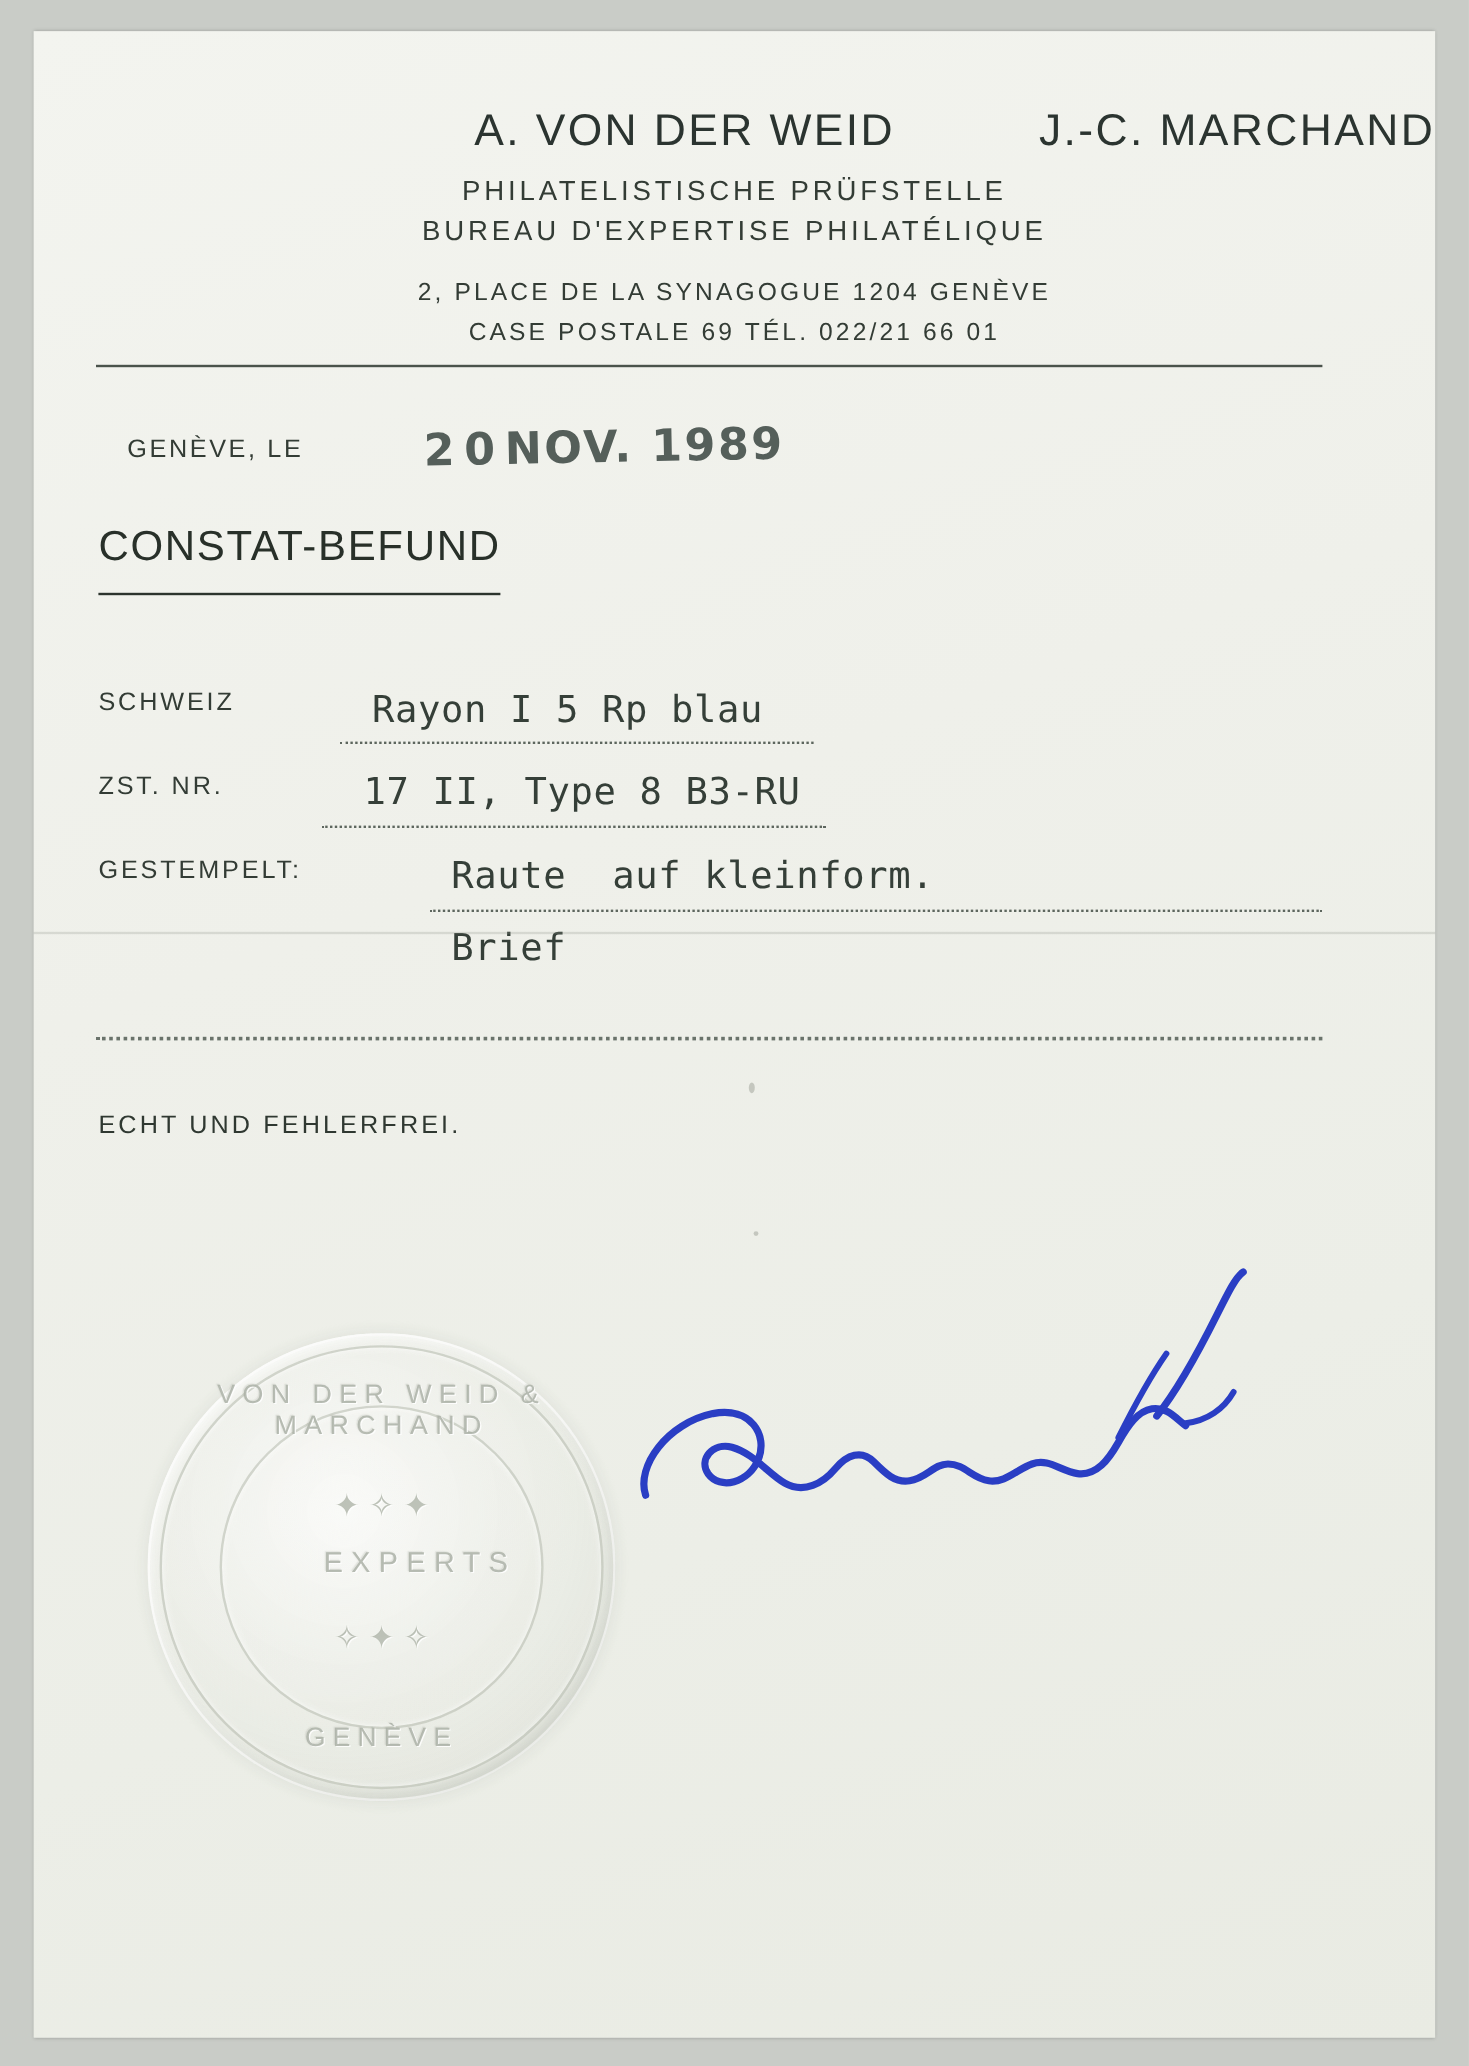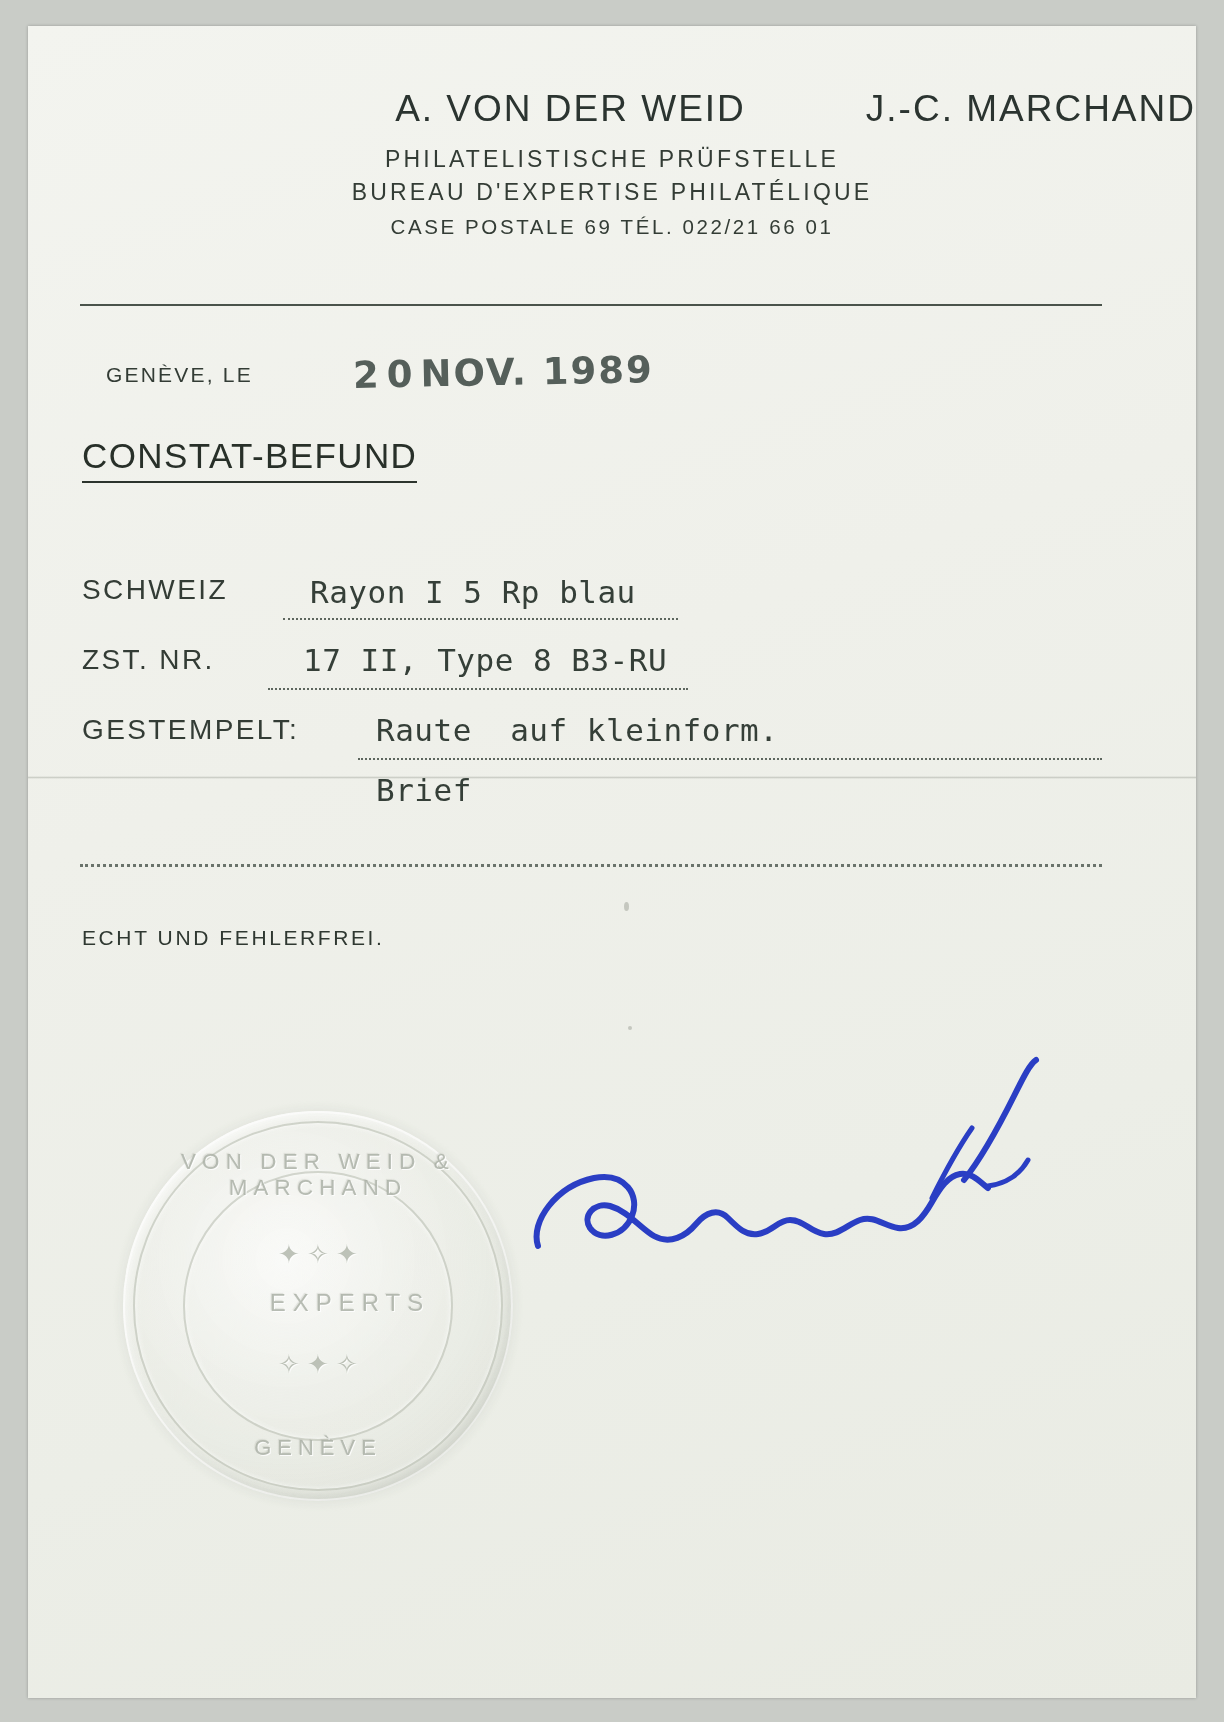--- a/index.html
+++ b/index.html
@@ -114,35 +114,35 @@
 
   
   .title {
     position: absolute;
     left: 54px;
     top: 410px;
     font-size: 35px;
     letter-spacing: 1.4px;
     color: #283029;
     border-bottom: 2.5px solid #2c342d;
-    padding-bottom: 5px;
+    padding-bottom: 18px;
     display: inline-block;
   }
 
   
   .form { position: absolute; left: 0; right: 0; top: 530px; }
   .frow {
     position: relative;
     height: 70px;
   }
   .flabel {
     position: absolute;
     left: 54px;
     top: 18px;
-    font-size: 28px;
+    font-size: 21px;
     letter-spacing: 2.4px;
     color: #333c35;
     white-space: pre;
   }
   .fvalue {
     position: absolute;
     font-family: "DejaVu Sans Mono", monospace;
     font-size: 31px;
     color: #353f38;
     letter-spacing: 0.5px;
@@ -260,20 +260,21 @@
 <div id="page">
   <div class="sheet">
 
     <div class="letterhead">
       <div class="firm-row">
         <span class="name">A. VON DER WEID</span>
         <span class="name">J.-C. MARCHAND</span>
       </div>
       <div class="sub1">PHILATELISTISCHE PRÜFSTELLE</div>
       <div class="sub2">BUREAU D'EXPERTISE PHILATÉLIQUE</div>
+      <div class="addr1">2, PLACE DE LA SYNAGOGUE    1204 GENÈVE</div>
       <div class="addr2">CASE POSTALE 69     TÉL. 022/21 66 01</div>
     </div>
     <div class="rule"></div>
 
     <div class="dateline">GENÈVE, LE</div>
     <div class="datestamp">
       <span class="d1">20</span><span>NOV.</span> <span>1989</span>
     </div>
 
     <div class="title">CONSTAT-BEFUND</div>

